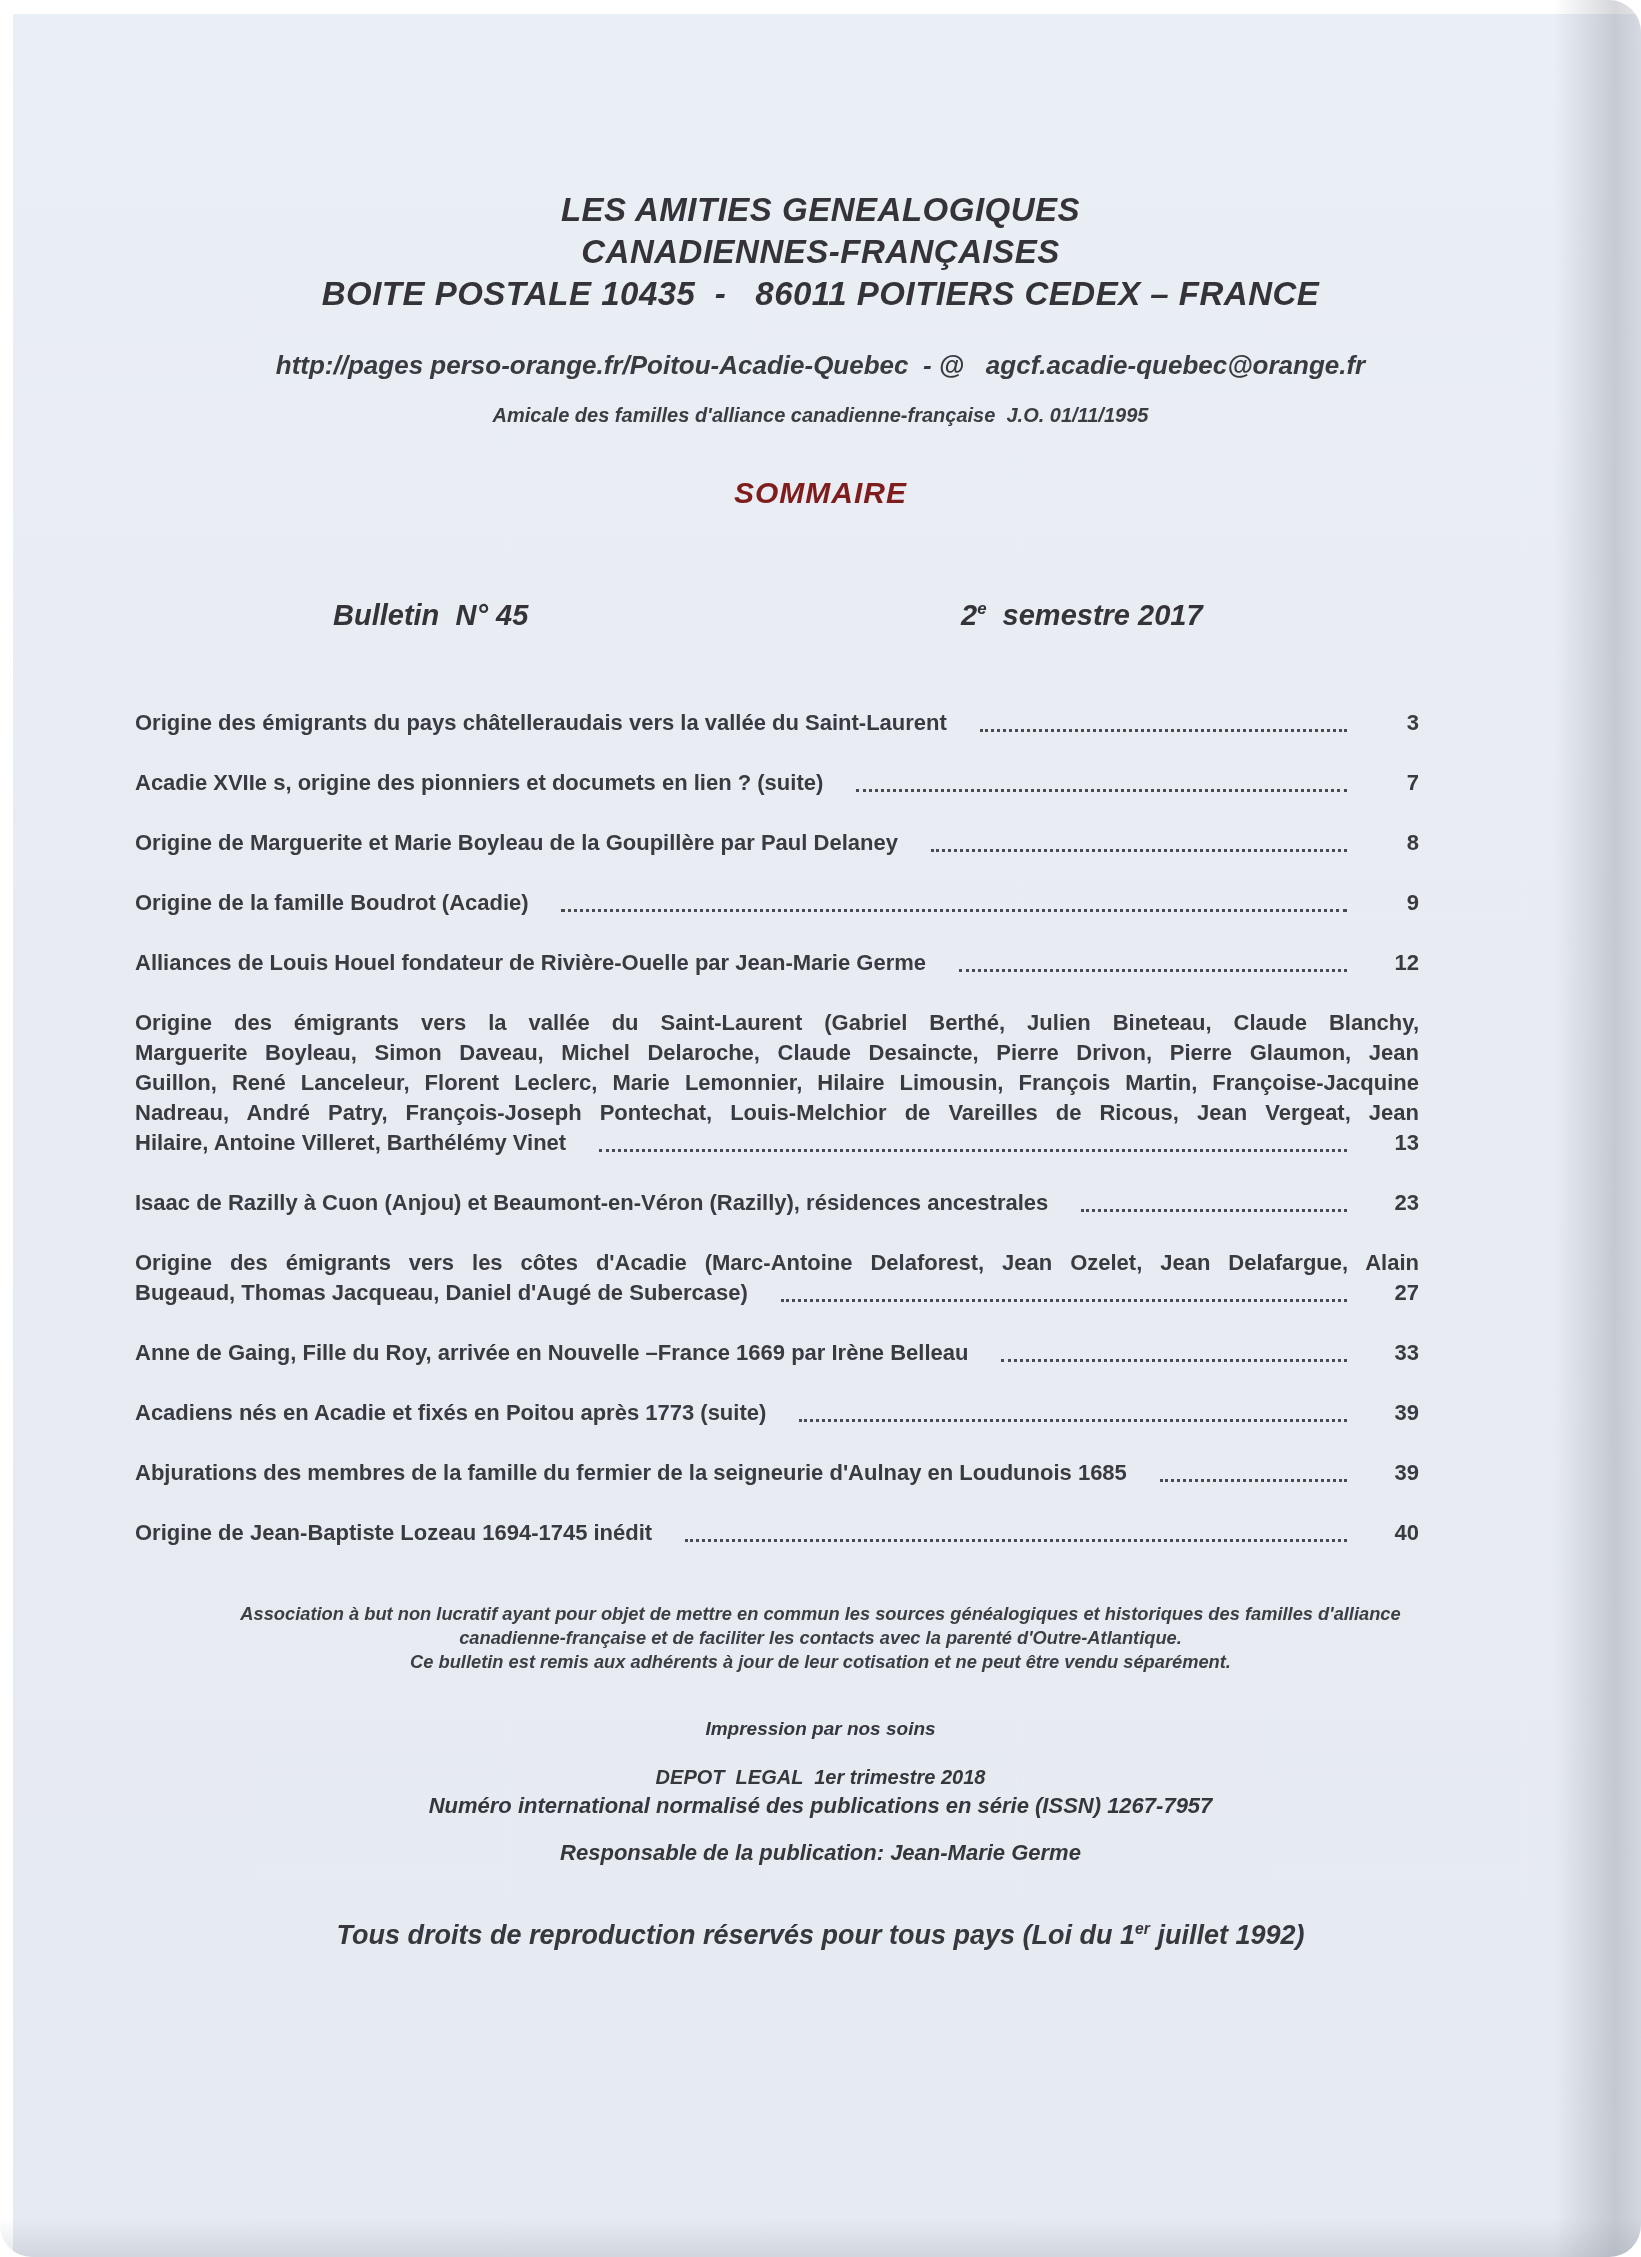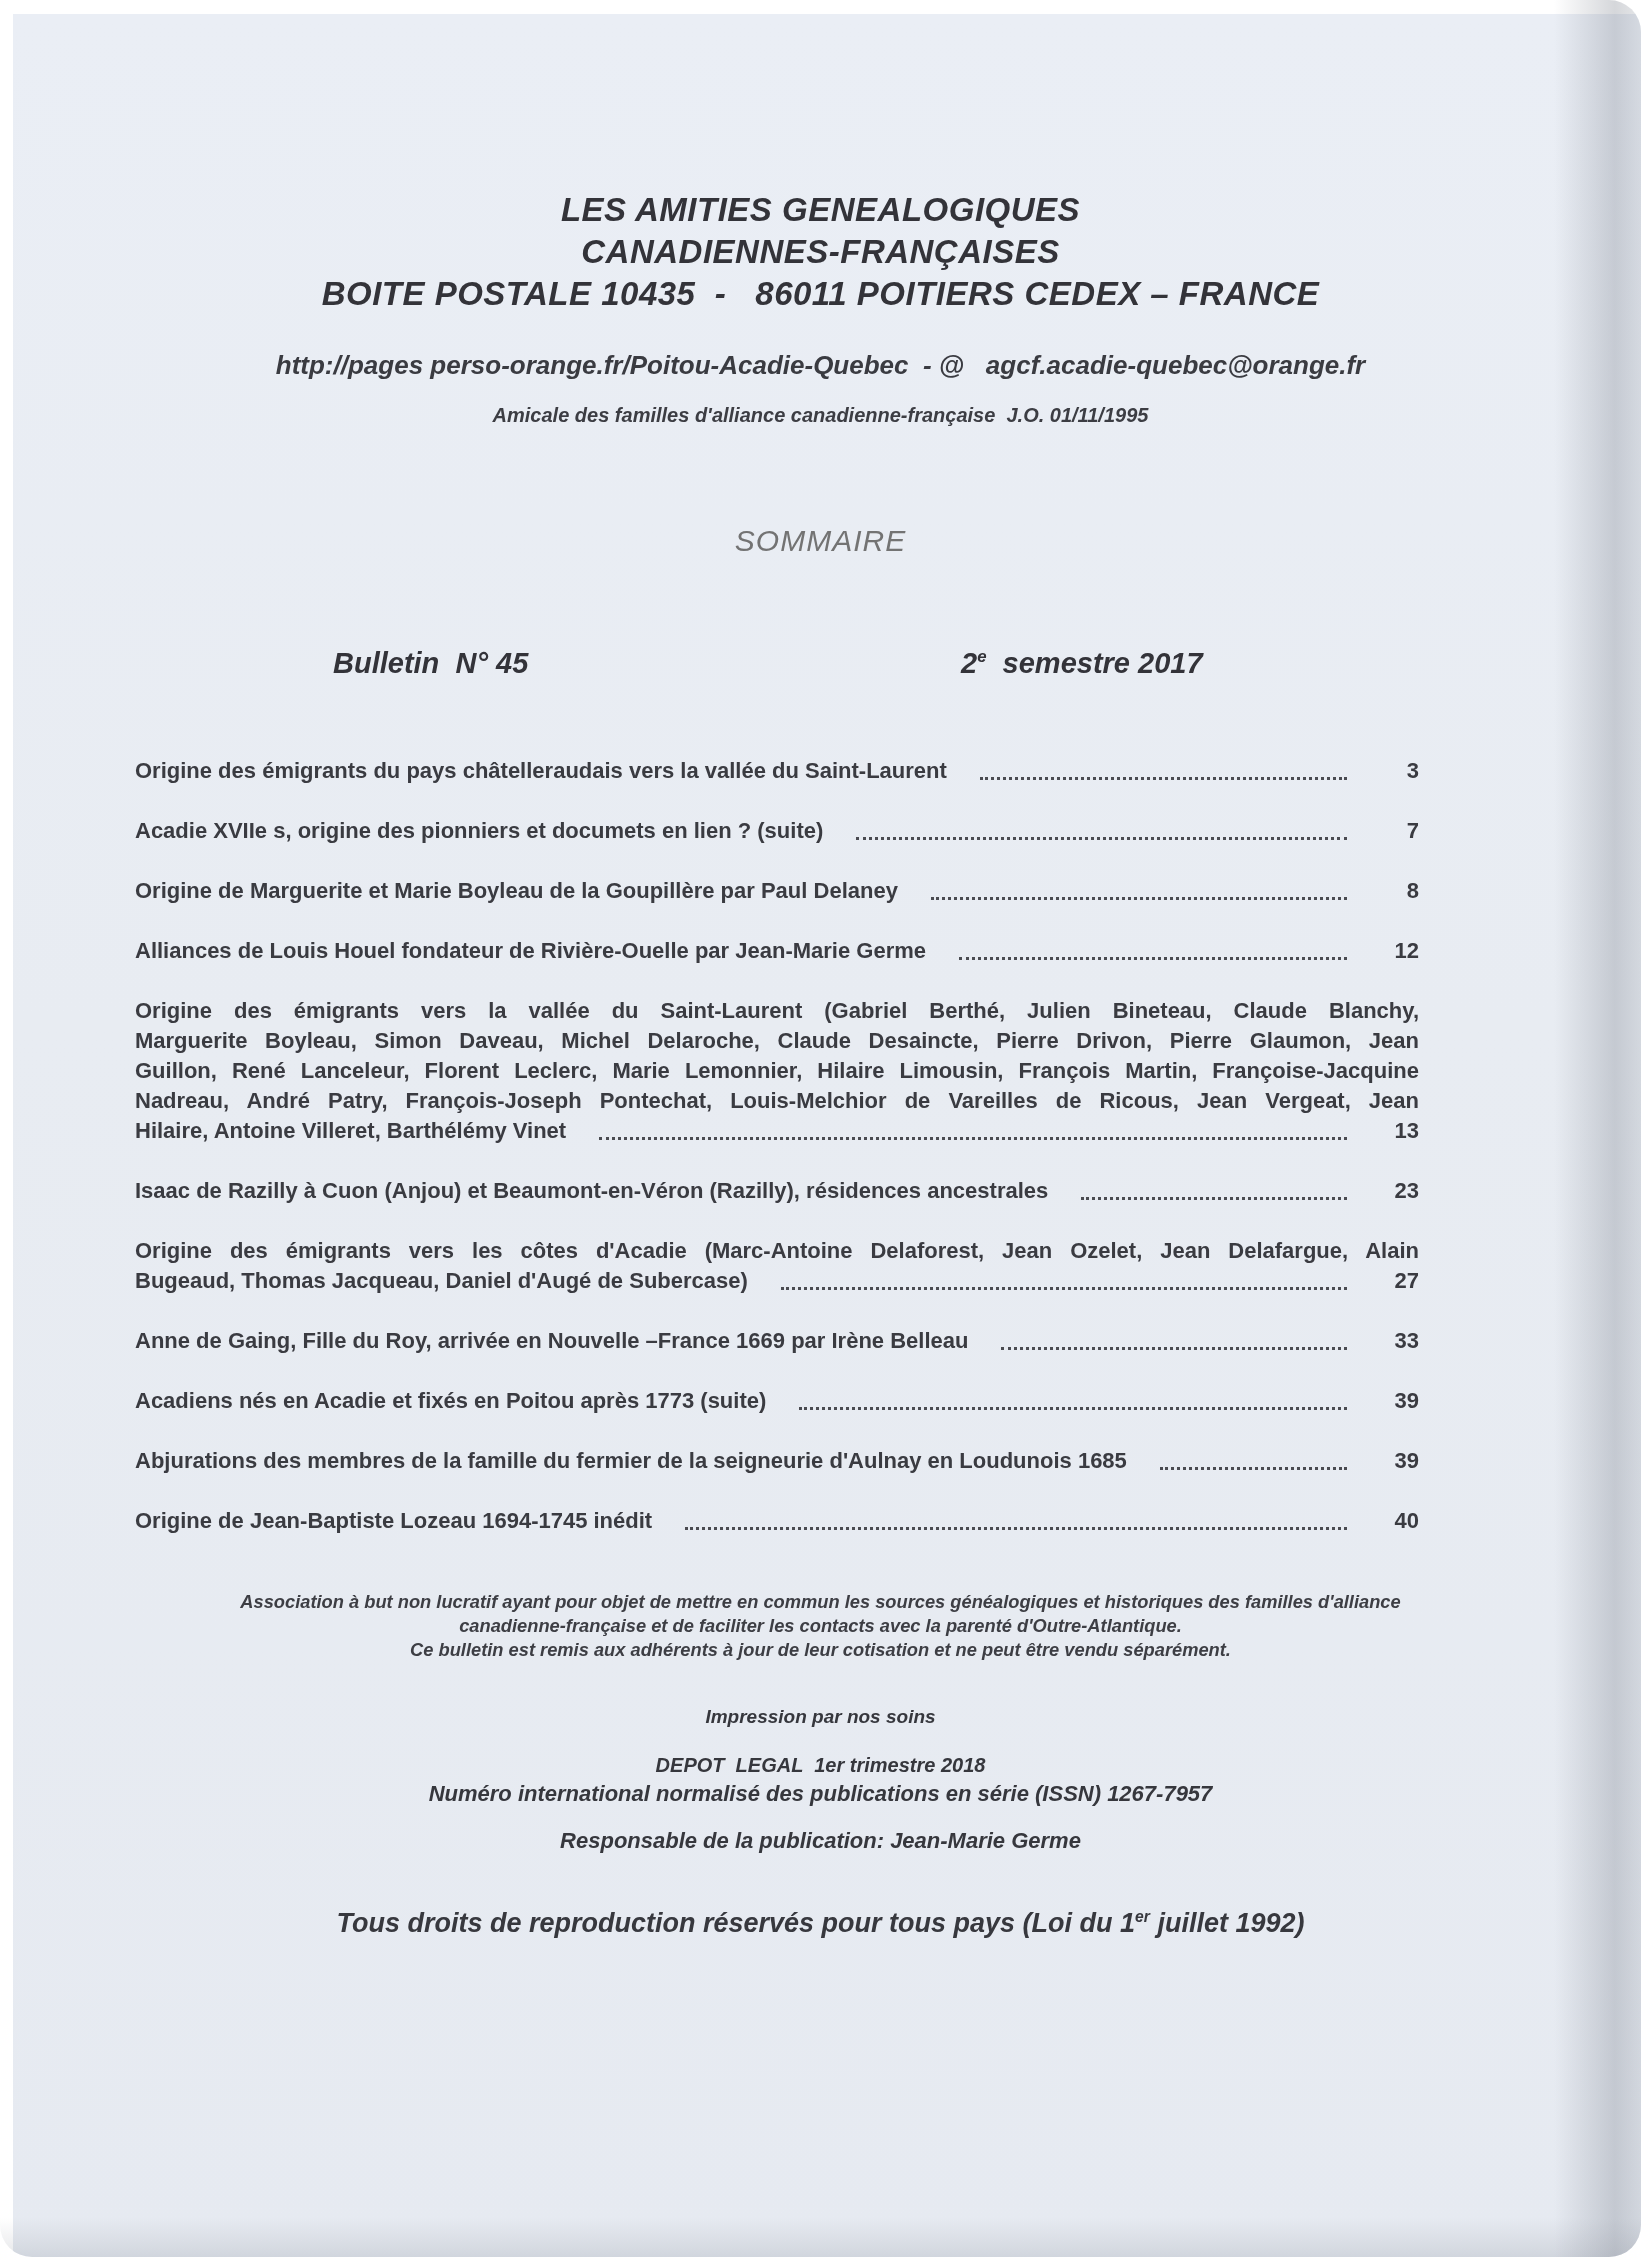--- a/index.html
+++ b/index.html
@@ -74,26 +74,26 @@
     margin-top: 23px;
     font-size: 20px;
     font-weight: bold;
     font-style: italic;
     white-space: pre;
     color: #3c3d43;
   }
 
   
   .sommaire-heading {
-    margin-top: 97px;
+    margin-top: 49px;
     font-size: 30px;
-    font-weight: normal;
+    font-weight: bold;
     font-style: italic;
     letter-spacing: 1px;
-    color: #737373;
+    color: #7f1d1d;
   }
   .bulletin-row {
     position: relative;
     margin-top: 89px;
     height: 41px;
     font-size: 29px;
     font-weight: bold;
     font-style: italic;
     color: #333339;
   }
@@ -217,20 +217,27 @@
         </div>
         <div class="toc-entry">
           <div class="toc-row">
             <span class="toc-text">Origine de Marguerite et Marie Boyleau de la Goupillère par Paul Delaney</span>
             <span class="toc-dots"></span>
             <span class="toc-page">8</span>
           </div>
         </div>
         <div class="toc-entry">
           <div class="toc-row">
+            <span class="toc-text">Origine de la famille Boudrot (Acadie)</span>
+            <span class="toc-dots"></span>
+            <span class="toc-page">9</span>
+          </div>
+        </div>
+        <div class="toc-entry">
+          <div class="toc-row">
             <span class="toc-text">Alliances de Louis Houel fondateur de Rivière-Ouelle par Jean-Marie Germe</span>
             <span class="toc-dots"></span>
             <span class="toc-page">12</span>
           </div>
         </div>
         <div class="toc-entry">
           <div class="toc-just">Origine des émigrants vers la vallée du Saint-Laurent (Gabriel Berthé, Julien Bineteau, Claude Blanchy,</div>
           <div class="toc-just">Marguerite Boyleau, Simon Daveau, Michel Delaroche, Claude Desaincte, Pierre Drivon, Pierre Glaumon, Jean</div>
           <div class="toc-just">Guillon, René Lanceleur, Florent Leclerc, Marie Lemonnier, Hilaire Limousin, François Martin, Françoise-Jacquine</div>
           <div class="toc-just">Nadreau, André Patry, François-Joseph Pontechat, Louis-Melchior de Vareilles de Ricous, Jean Vergeat, Jean</div>

